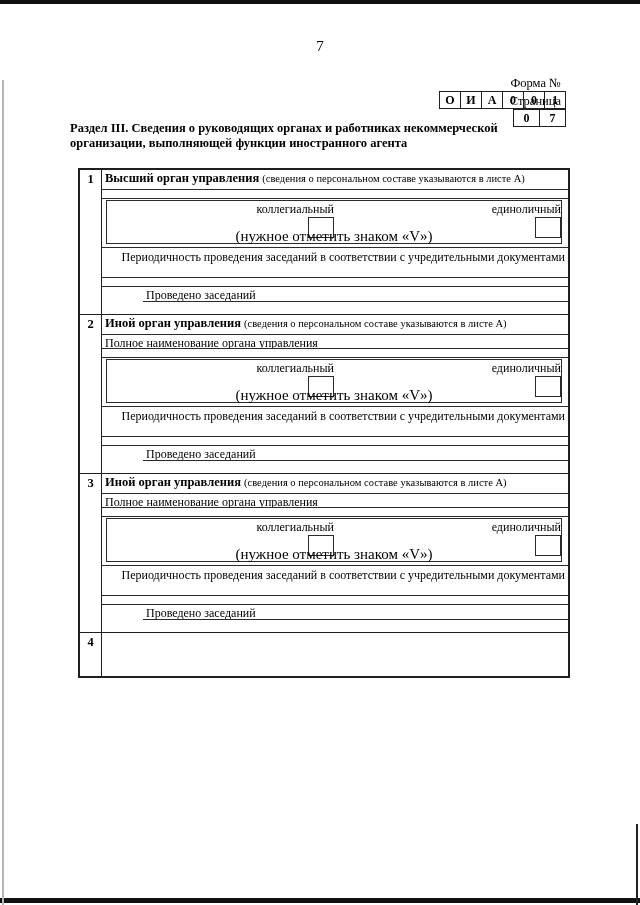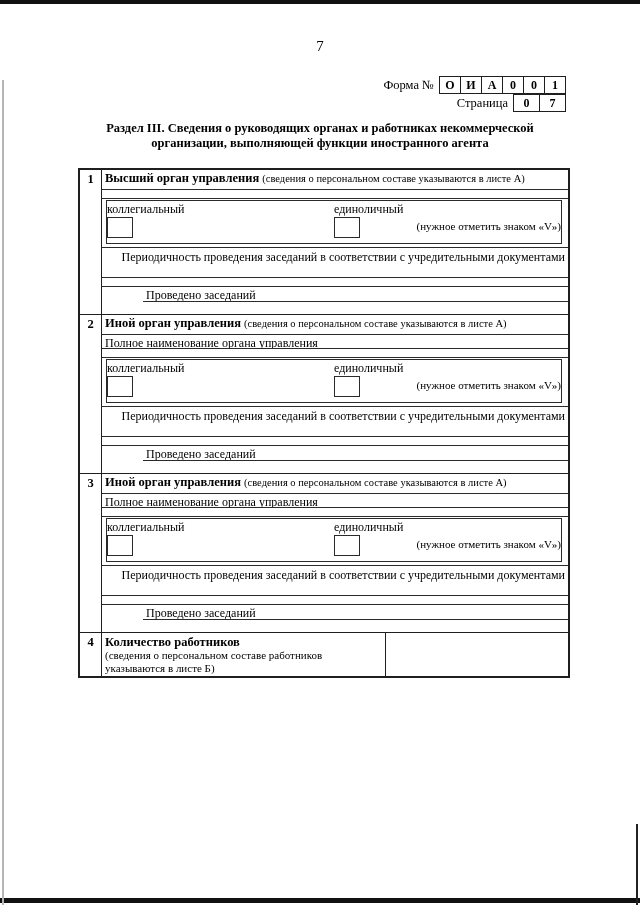--- a/index.html
+++ b/index.html
@@ -10,35 +10,35 @@
     overflow:hidden;margin:0 auto;
   }
   
   .scan-top{position:absolute;left:0;top:0;width:640px;height:4px;background:#111;}
   .scan-bottom{position:absolute;left:0;top:898px;width:640px;height:5px;background:#111;}
   .scan-left{position:absolute;left:2px;top:80px;width:2px;height:825px;background:#b5b5b5;}
   .scan-right{position:absolute;left:636px;top:824px;width:2px;height:81px;background:#222;}
 
   .page-num{position:absolute;top:38px;left:0;width:100%;text-align:center;font-size:15px;}
 
-  .hdr-row{position:absolute;display:flex;align-items:center;}
+  .hdr-row{position:absolute;display:flex;align-items:flex-end;flex-direction:column;}
   .hdr-row .lbl{font-size:12.5px;margin-right:5px;white-space:nowrap;}
   .cellgrid{display:flex;border:1.5px solid #1f1f1f;background:#fff;}
   .cellgrid .cell{
     width:20px;height:16px;border-left:1px solid #1f1f1f;
     display:flex;align-items:center;justify-content:center;
     font-weight:bold;font-size:12px;
   }
   .cellgrid .cell:first-child{border-left:none;}
   .cellgrid .cell.wide{width:25px;}
   #form-row{top:76px;right:74px;}
   #pagegrid-row{top:94px;right:74px;}
 
   .doc-title{
-    position:absolute;top:121px;left:70px;width:500px;text-align:center;
+    position:absolute;top:121px;left:70px;width:500px;text-align:left;
     font-weight:bold;font-size:12.5px;line-height:15px;
   }
 
   .form-table{
     position:absolute;left:78px;top:168px;width:492px;
     border:2px solid #1f1f1f;box-sizing:border-box;background:#fff;
   }
   .section{display:flex;border-bottom:1.5px solid #1f1f1f;}
   .section:last-child{border-bottom:none;}
   .num{
@@ -58,26 +58,26 @@
   .h-period{height:30px;line-height:14px;text-align:right;}
   .h-proved{height:15px;margin-left:41px;}
   .h-end{height:12px;padding:0;}
   .sec-title{font-weight:bold;font-size:12.5px;}
   .sec-note{font-size:10.5px;}
 
   .inner-box{
     position:absolute;left:4px;right:6px;top:1px;bottom:3px;
     border:1px solid #2a2a2a;display:flex;
   }
-  .cb-col{flex:1;display:flex;flex-direction:column;align-items:flex-start;padding-top:2px;}
+  .cb-col{flex:1;display:flex;flex-direction:column;align-items:flex-end;padding-top:2px;}
   .cb-label{font-size:12px;line-height:13px;}
   .checkbox{width:24px;height:19px;border:1.5px solid #2a2a2a;margin-top:1px;background:#fff;}
   .mark-note{
-    position:absolute;left:0;bottom:11px;width:100%;text-align:right;
-    font-size:11px;line-height:11px;
+    position:absolute;left:0;bottom:1px;width:100%;text-align:center;
+    font-size:15px;line-height:11px;
   }
 
   .s4-label{
     flex:0 0 284px;border-right:1px solid #1f1f1f;box-sizing:border-box;
     padding:2px 3px 0;font-size:11px;line-height:12.5px;
   }
   .s4-label .sec-title{display:block;line-height:14px;}
   .s4-value{flex:1;}
   .section.s4{min-height:43px;}
 </style>
@@ -198,21 +198,17 @@
         </div>
         <div class="row h-period">Периодичность проведения заседаний в соответствии с учредительными документами</div>
         <div class="row h-blank"></div>
         <div class="row h-proved">Проведено заседаний</div>
         <div class="row h-end"></div>
       </div>
     </div>
 
     <div class="section s4">
       <div class="num">4</div>
-      <div class="s4-label">
-        <span class="sec-title">Количество работников </span>
-        <span>(сведения о персональном составе работников указываются в листе Б)</span>
-      </div>
       <div class="s4-value"></div>
     </div>
 
   </div>
 </div>
 
 </body></html>

